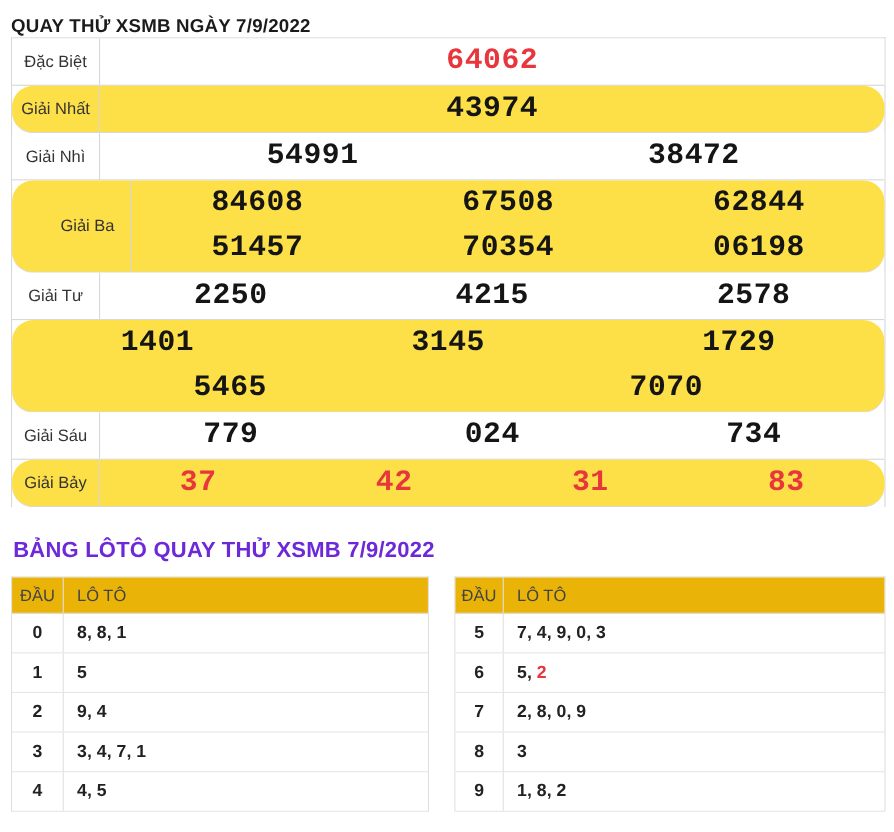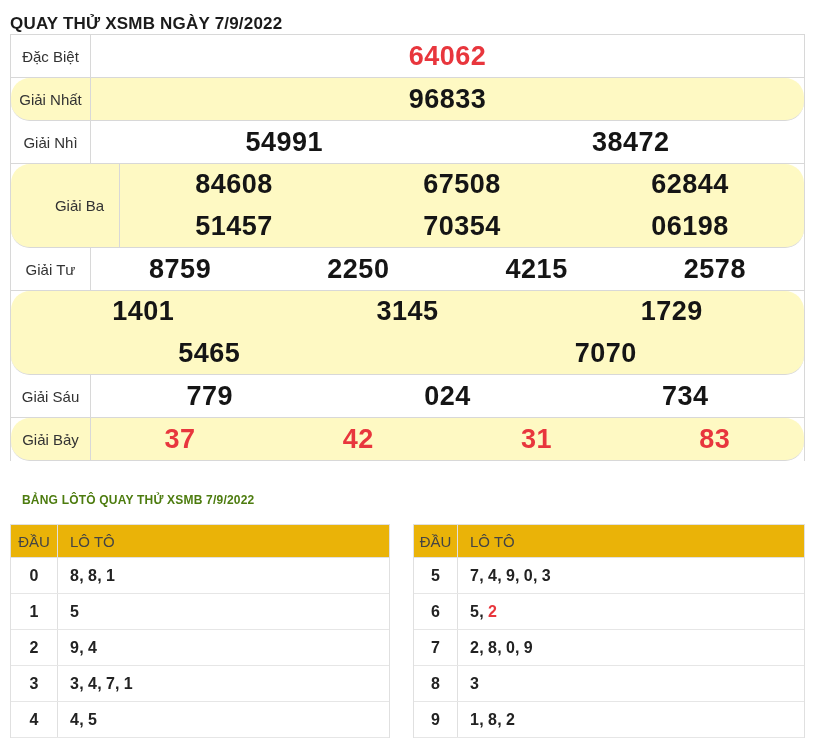--- a/index.html
+++ b/index.html
@@ -10,44 +10,44 @@
     color: #333;
   }
   .wrap { width: 795px; margin-left: 10px; }
 
   
   .page-title {
     font-size: 17px; font-weight: bold; color: #1b1b1b;
     margin: 13px 0 0 0; letter-spacing: 0.2px; line-height: 21px;
   }
   .loto-title {
-    font-size: 12px; font-weight: bold; color: #4d7c0f;
-    margin: 29px 0 13px 12px; letter-spacing: 0.2px; line-height: 21px;
+    font-size: 20px; font-weight: bold; color: #6d28d9;
+    margin: 29px 0 13px 2px; letter-spacing: 0.2px; line-height: 21px;
   }
 
   
   .prize-table {
     border: 1px solid #d8d8d8;
     border-bottom: none;
     width: 795px;
   }
   .r-row {
     display: flex;
     border-bottom: 1px solid #d8d8d8;
     background: #ffffff;
   }
-  .r-row.shade { background: #fef9c3; border-radius: 19px; }
+  .r-row.shade { background: #fde047; border-radius: 19px; }
   .r-label {
     width: 80px; flex: 0 0 80px;
     display: flex; align-items: center; justify-content: center;
     font-size: 15px; color: #333;
     border-right: 1px solid #d8d8d8;
   }
   .r-values { flex: 1; display: flex; flex-direction: column; }
-  .r-line { flex: 1; display: flex; }
+  .r-line { flex: 1; display: flex; font-family: Liberation Mono, monospace; }
   .r-val {
     flex: 1; display: flex; align-items: center; justify-content: center;
     font-size: 27px; font-weight: bold; color: #151515; letter-spacing: 0.5px;
   }
   .r-val.red { color: #e8363d; }
 
   
   .loto-tables { display: flex; }
   .l-table { border: 1px solid #e0e0e0; border-bottom: none; background: #fff; }
   .l-table.left  { width: 380px; margin-right: 23px; }
@@ -91,21 +91,21 @@
           <div class="r-values">
             <div class="r-line">
               <div class="r-val red">64062</div>
             </div>
           </div>
         </div>
         <div class="r-row shade" style="height: 43px;">
           <div class="r-label">Giải Nhất</div>
           <div class="r-values">
             <div class="r-line">
-              <div class="r-val">96833</div>
+              <div class="r-val">43974</div>
             </div>
           </div>
         </div>
         <div class="r-row" style="height: 43px; gap: 20px;">
           <div class="r-label">Giải Nhì</div>
           <div class="r-values">
             <div class="r-line">
               <div class="r-val">54991</div>
               <div class="r-val">38472</div>
             </div>
@@ -123,21 +123,20 @@
               <div class="r-val">51457</div>
               <div class="r-val">70354</div>
               <div class="r-val">06198</div>
             </div>
           </div>
         </div>
         <div class="r-row" style="height: 43px;">
           <div class="r-label">Giải Tư</div>
           <div class="r-values">
             <div class="r-line">
-              <div class="r-val">8759</div>
               <div class="r-val">2250</div>
               <div class="r-val">4215</div>
               <div class="r-val">2578</div>
             </div>
           </div>
         </div>
         <div class="r-row shade" style="height: 84px;">
           <div class="r-values">
             <div class="r-line">
               <div class="r-val">1401</div>

